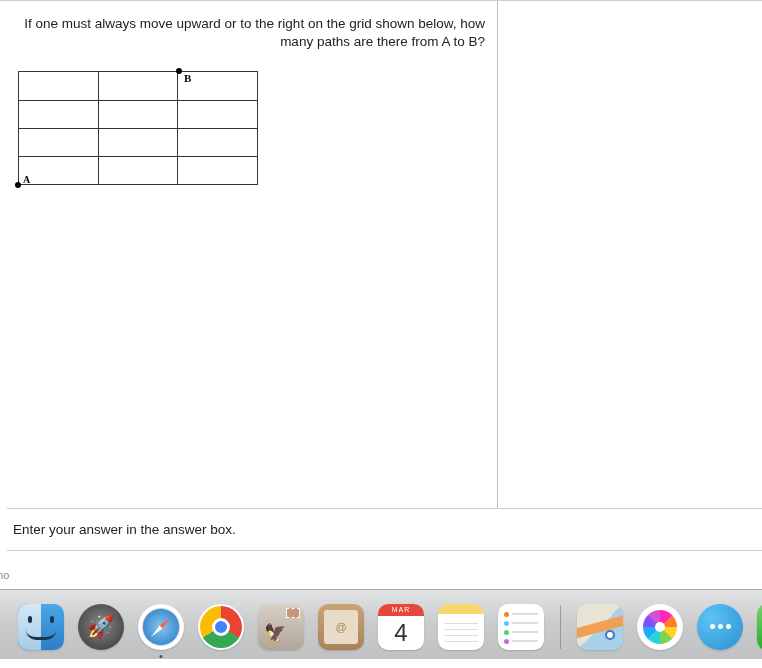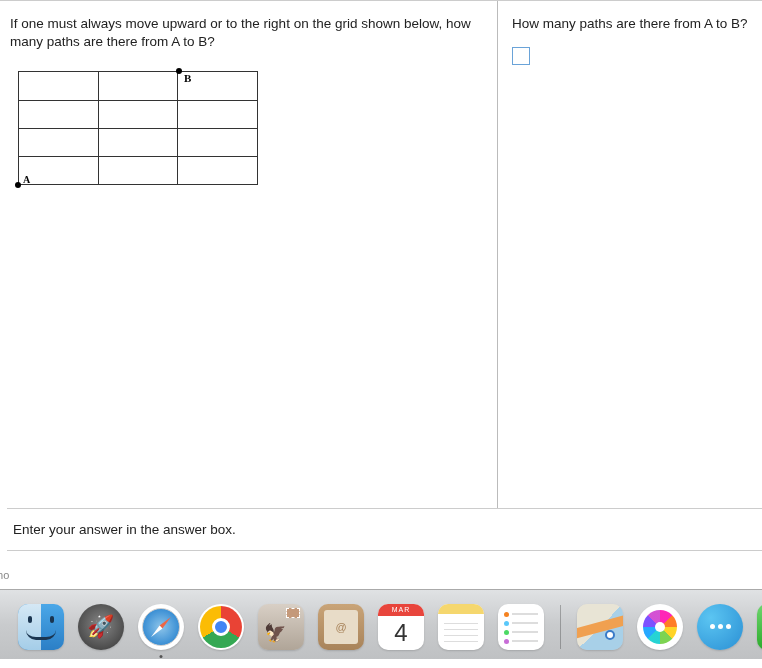--- a/index.html
+++ b/index.html
@@ -8,20 +8,21 @@
     width: 762px;
     height: 668px;
     background: #fff;
     overflow: hidden;
     position: relative;
   }
   .content-area {
     display: flex;
     border-top: 1px solid #ccc;
     height: 508px;
+    text-align: right;
   }
   .left-panel {
     width: 498px;
     padding: 14px 12px 10px 10px;
     border-right: 1px solid #bbb;
   }
   .right-panel {
     padding: 14px 12px 10px 14px;
     flex: 1;
   }
@@ -226,24 +227,20 @@
               <td></td>
             </tr>
       </tbody>
         </table>
       <div class="point-A"></div>
       <div class="point-B"></div>
       <div class="label-A">A</div>
       <div class="label-B">B</div>
     </div>
   </div>
-  <div class="right-panel">
-    <div class="question-text">How many paths are there from A to B?</div>
-    <div class="answer-input-box"></div>
-  </div>
 </div>
 
 <div class="instruction-bar">Enter your answer in the answer box.</div>
 
 <div class="gap">
   <div class="gap-text">mo</div>
 </div>
 
 <div class="dock-area">
 

